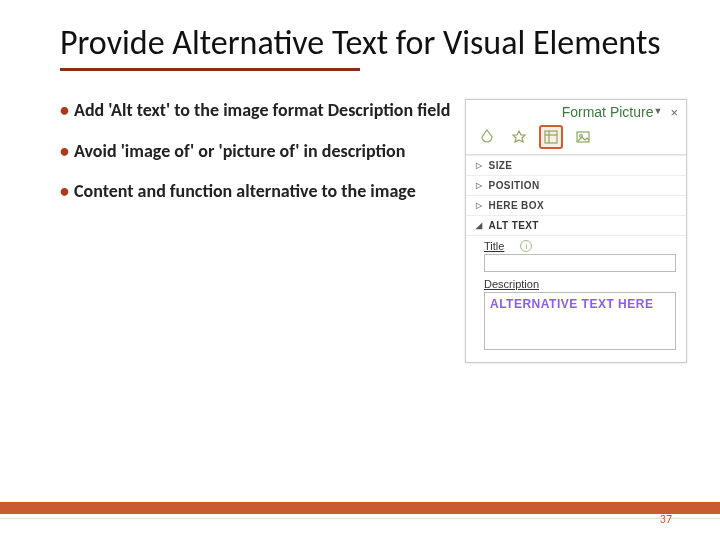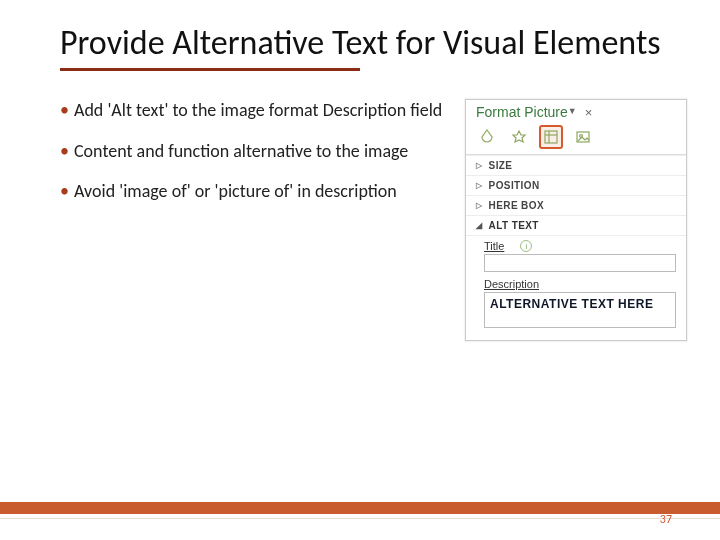--- a/index.html
+++ b/index.html
@@ -46,20 +46,21 @@
   }
   .bullets ul {
     list-style: none;
     margin: 0;
     padding: 0;
   }
   .bullets li {
     position: relative;
     padding-left: 14px;
     margin-bottom: 18px;
+    font-weight: bold;
   }
   .bullets li::before {
     content: "•";
     position: absolute;
     left: 0;
     top: 0;
     color: #a93b1c;
     font-size: 18px;
     line-height: 1.25;
   }
@@ -71,21 +72,21 @@
     border: 1px solid #ccc;
     background: #fff;
     font-family: "Segoe UI", Tahoma, sans-serif;
     font-size: 11px;
     color: #333;
     box-shadow: 0 0 2px rgba(0,0,0,0.15);
   }
   .panel-header {
     display: flex;
     align-items: center;
-    justify-content: flex-start;
+    justify-content: flex-end;
     padding: 4px 8px 2px 10px;
   }
   .panel-header .ptitle {
     color: #3a7a3e;
     font-size: 14px;
     font-weight: 400;
   }
   .panel-header .pright {
     display: flex;
     align-items: center;
@@ -182,29 +183,29 @@
     height: 18px;
     border: 1px solid #bbb;
     background: #fff;
     margin-bottom: 6px;
     font-size: 11px;
     padding: 0 3px;
   }
   .desc-box {
     width: 100%;
     box-sizing: border-box;
-    height: 36px;
+    height: 58px;
     border: 1px solid #bbb;
     background: #fff;
     padding: 4px 5px;
     font-family: inherit;
     font-size: 12px;
     font-weight: 700;
     letter-spacing: 0.5px;
-    color: #0f172a;
+    color: #8b5cf6;
     resize: none;
   }
 
   
   .footer-bar {
     position: absolute;
     left: 0;
     right: 0;
     bottom: 26px;
     height: 12px;
@@ -230,22 +231,22 @@
 <body>
 
 <div class="slide">
   <h1 class="title">Provide Alternative Text for Visual Elements</h1>
   <div class="title-underline"></div>
 
   <div class="body">
     <div class="bullets">
       <ul>
         <li>Add 'Alt text' to the image format Description field</li>
+        <li>Avoid 'image of' or 'picture of' in description</li>
         <li>Content and function alternative to the image</li>
-        <li>Avoid 'image of' or 'picture of' in description</li>
       </ul>
     </div>
 
     <div class="panel">
       <div class="panel-header">
         <span class="ptitle">Format Picture</span>
         <span class="pright">
           <span class="arrowdown">▼</span>
           <span class="close">×</span>
         </span>

